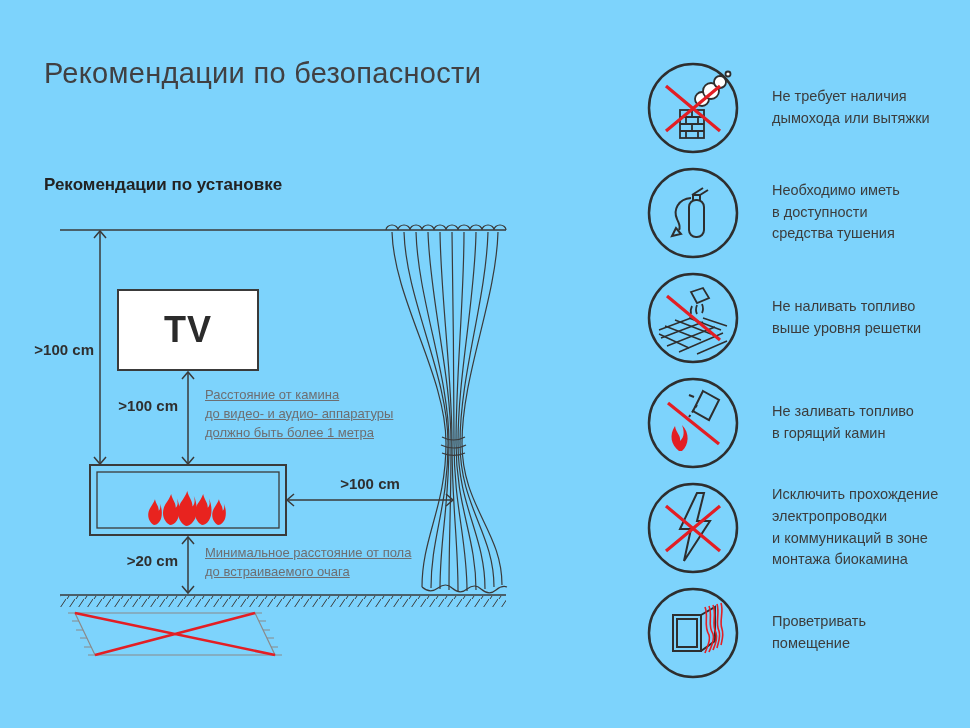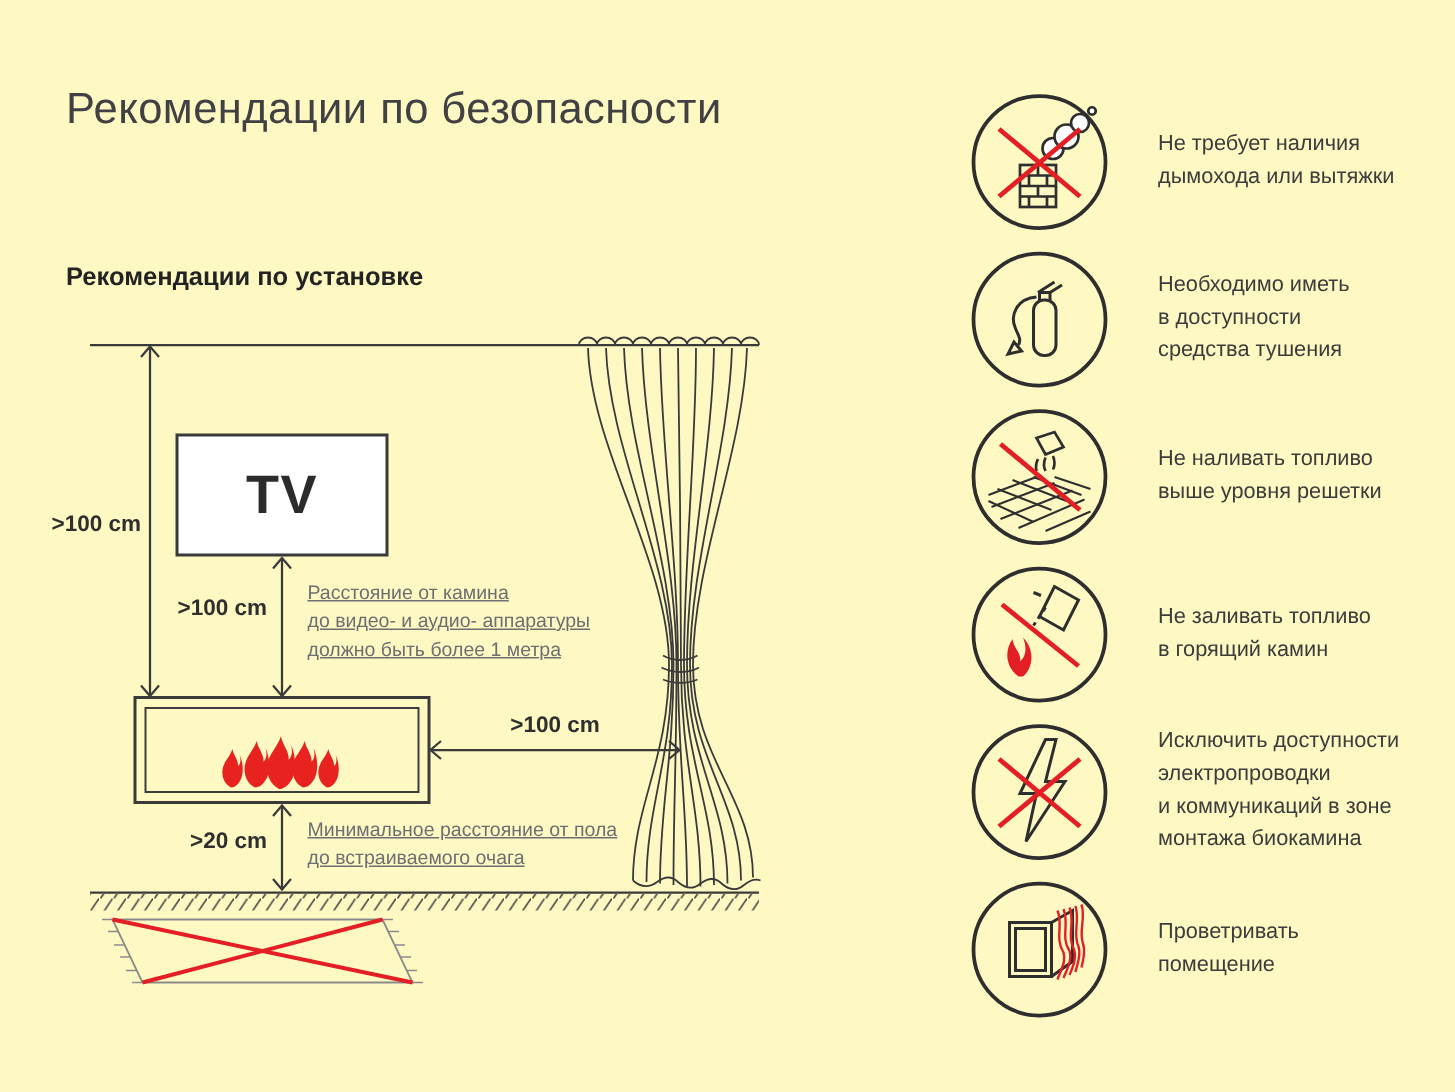--- a/index.html
+++ b/index.html
@@ -1,17 +1,17 @@
 <!DOCTYPE html>
 <html><head>
 <meta charset="utf-8">
 <style>
   html,body { margin:0; padding:0; background:#ffffff; }
   .canvas {
-    position:relative; width:970px; height:728px; background:#fef9c3;
+    position:relative; width:970px; height:728px; background:#7dd3fc;
     font-family:"Liberation Sans", sans-serif; overflow:hidden;
   }
   .page-title {
     position:absolute; left:44px; top:57px;
     font-size:29px; font-weight:400; color:#414042; letter-spacing:0.3px;
   }
   .section-title {
     position:absolute; left:44px; top:175px;
     font-size:17px; font-weight:700; color:#232323;
   }
@@ -217,21 +217,21 @@
     </div>
 
     <div class="safety-item">
       <div class="icon-circle">
         <svg width="96" height="96" viewBox="0 0 96 96">
           <circle class="ic-ring" cx="48" cy="48" r="44"></circle>
           <path class="ic-stroke2" d="M52 13 L35 49 H46 L39 81 L65 41 H52 L59 13 Z"></path>
           <path class="ic-red" d="M21 26 L75 71 M75 26 L21 71"></path>
         </svg>
       </div>
-      <div class="caption">Исключить доступности
+      <div class="caption">Исключить прохождение
 электропроводки
 и коммуникаций в зоне
 монтажа биокамина</div>
     </div>
 
     <div class="safety-item">
       <div class="icon-circle">
         <svg width="96" height="96" viewBox="0 0 96 96">
           <circle class="ic-ring" cx="48" cy="48" r="44"></circle>
           <g class="ic-stroke2">

